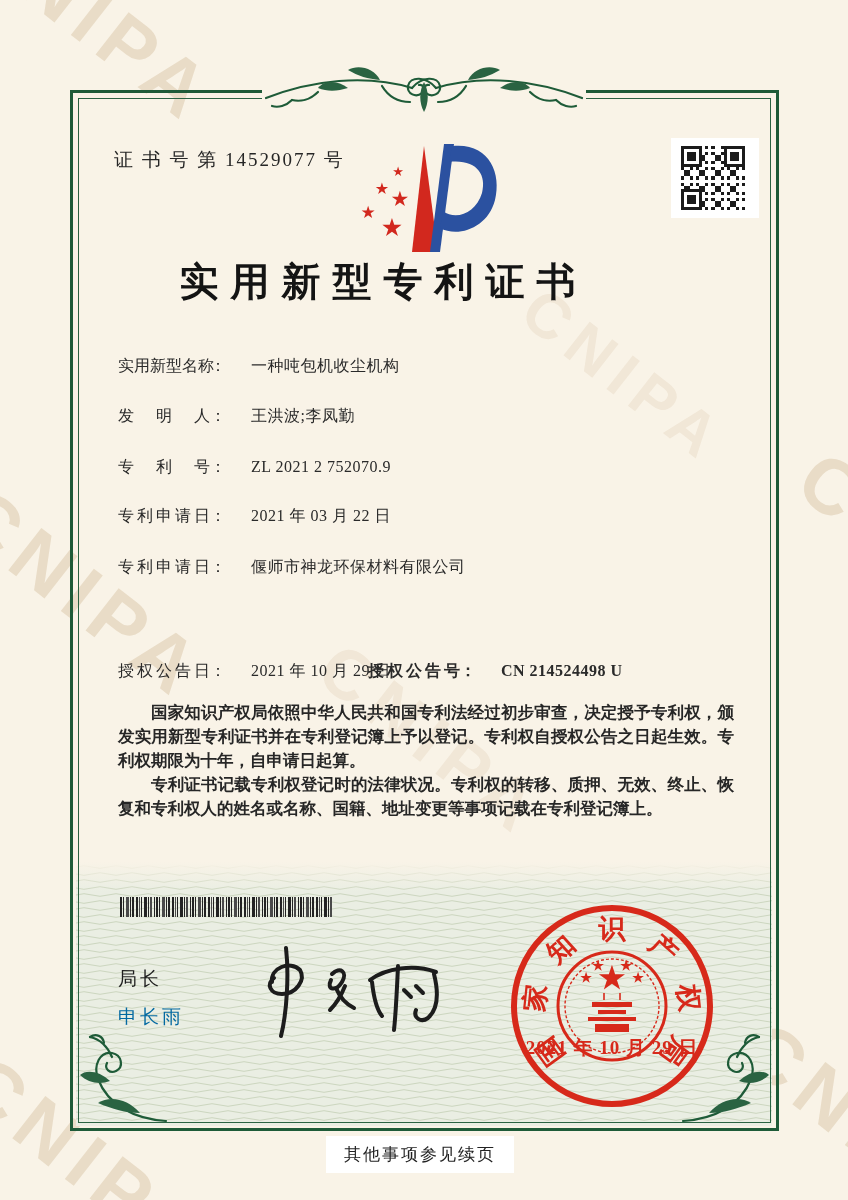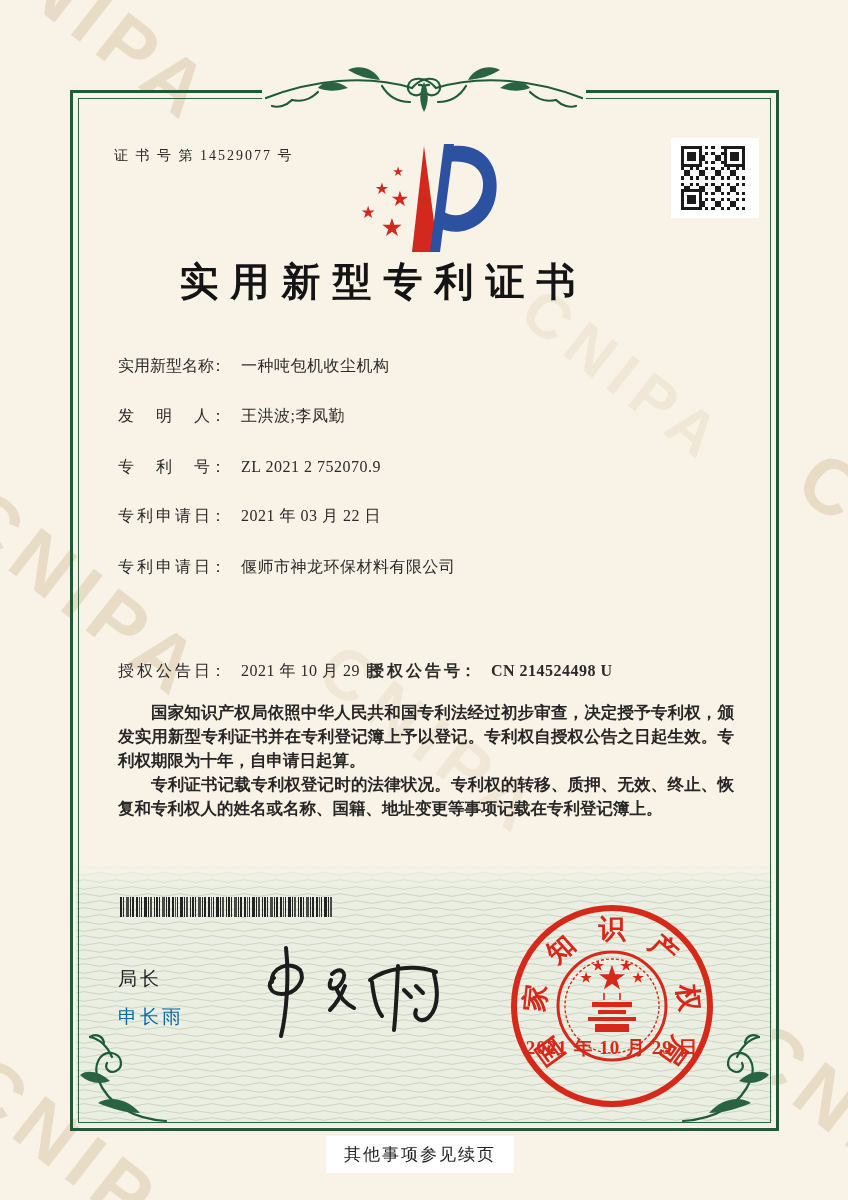--- a/index.html
+++ b/index.html
@@ -29,34 +29,34 @@
         border:1px solid #2a6342; z-index:3; pointer-events:none;}
   
   .ornament-top{position:absolute; left:262px; top:58px; width:324px; height:72px;
         background:#f9f3e7; z-index:4;}
   .corner{position:absolute; width:92px; height:96px; z-index:4;}
   .corner.left{left:76px; top:1031px;}
   .corner.right{left:681px; top:1031px; transform:scaleX(-1);}
   .orn path{stroke:#1e5b38; stroke-width:2.2; fill:none; stroke-linecap:round;}
   .orn path.f{fill:#2a6342; stroke:none;}
   
-  .cert-no{position:absolute; left:114px; top:147px; font-size:14px;
+  .cert-no{position:absolute; left:114px; top:147px; font-size:19px;
         letter-spacing:2px; color:#262626; z-index:5;}
   .logo{position:absolute; left:346px; top:140px; width:156px; height:118px; z-index:5;}
   .qr-patch{position:absolute; left:671px; top:138px; width:88px; height:80px;
         background:#ffffff; z-index:5;}
   .qr{position:absolute; left:10px; top:8px; width:64px; height:64px;}
   .title{position:absolute; left:0; top:255px; width:767px; text-align:center;
         font-size:39px; font-weight:bold; letter-spacing:12px; color:#141414; z-index:5;}
   
   .row{position:absolute; left:118px; width:630px; font-size:16px; color:#2a2a2a;
         z-index:5; white-space:nowrap;}
   .row .lab{display:inline-block; width:92px; text-align:justify; text-align-last:justify;}
   .row .col{display:inline-block;}
-  .row .val{margin-left:15px; letter-spacing:.5px;}
+  .row .val{margin-left:25px; letter-spacing:.5px;}
   .row .grp2{position:absolute; left:250px; top:0;font-weight:bold;}
   
   .body-text{position:absolute; left:118px; top:701px; width:616px; font-size:16.5px;
         line-height:24px; text-align:justify; color:#262626; z-index:5;}
   .body-text p{margin:0; text-indent:2em;font-weight:bold;}
   
   .barcode{position:absolute; left:120px; top:897px; width:216px; height:20px; z-index:5;}
   
   .sig-title{position:absolute; left:118px; top:966px; font-size:19px;
         letter-spacing:3px; color:#1d1d1d; z-index:5;}

